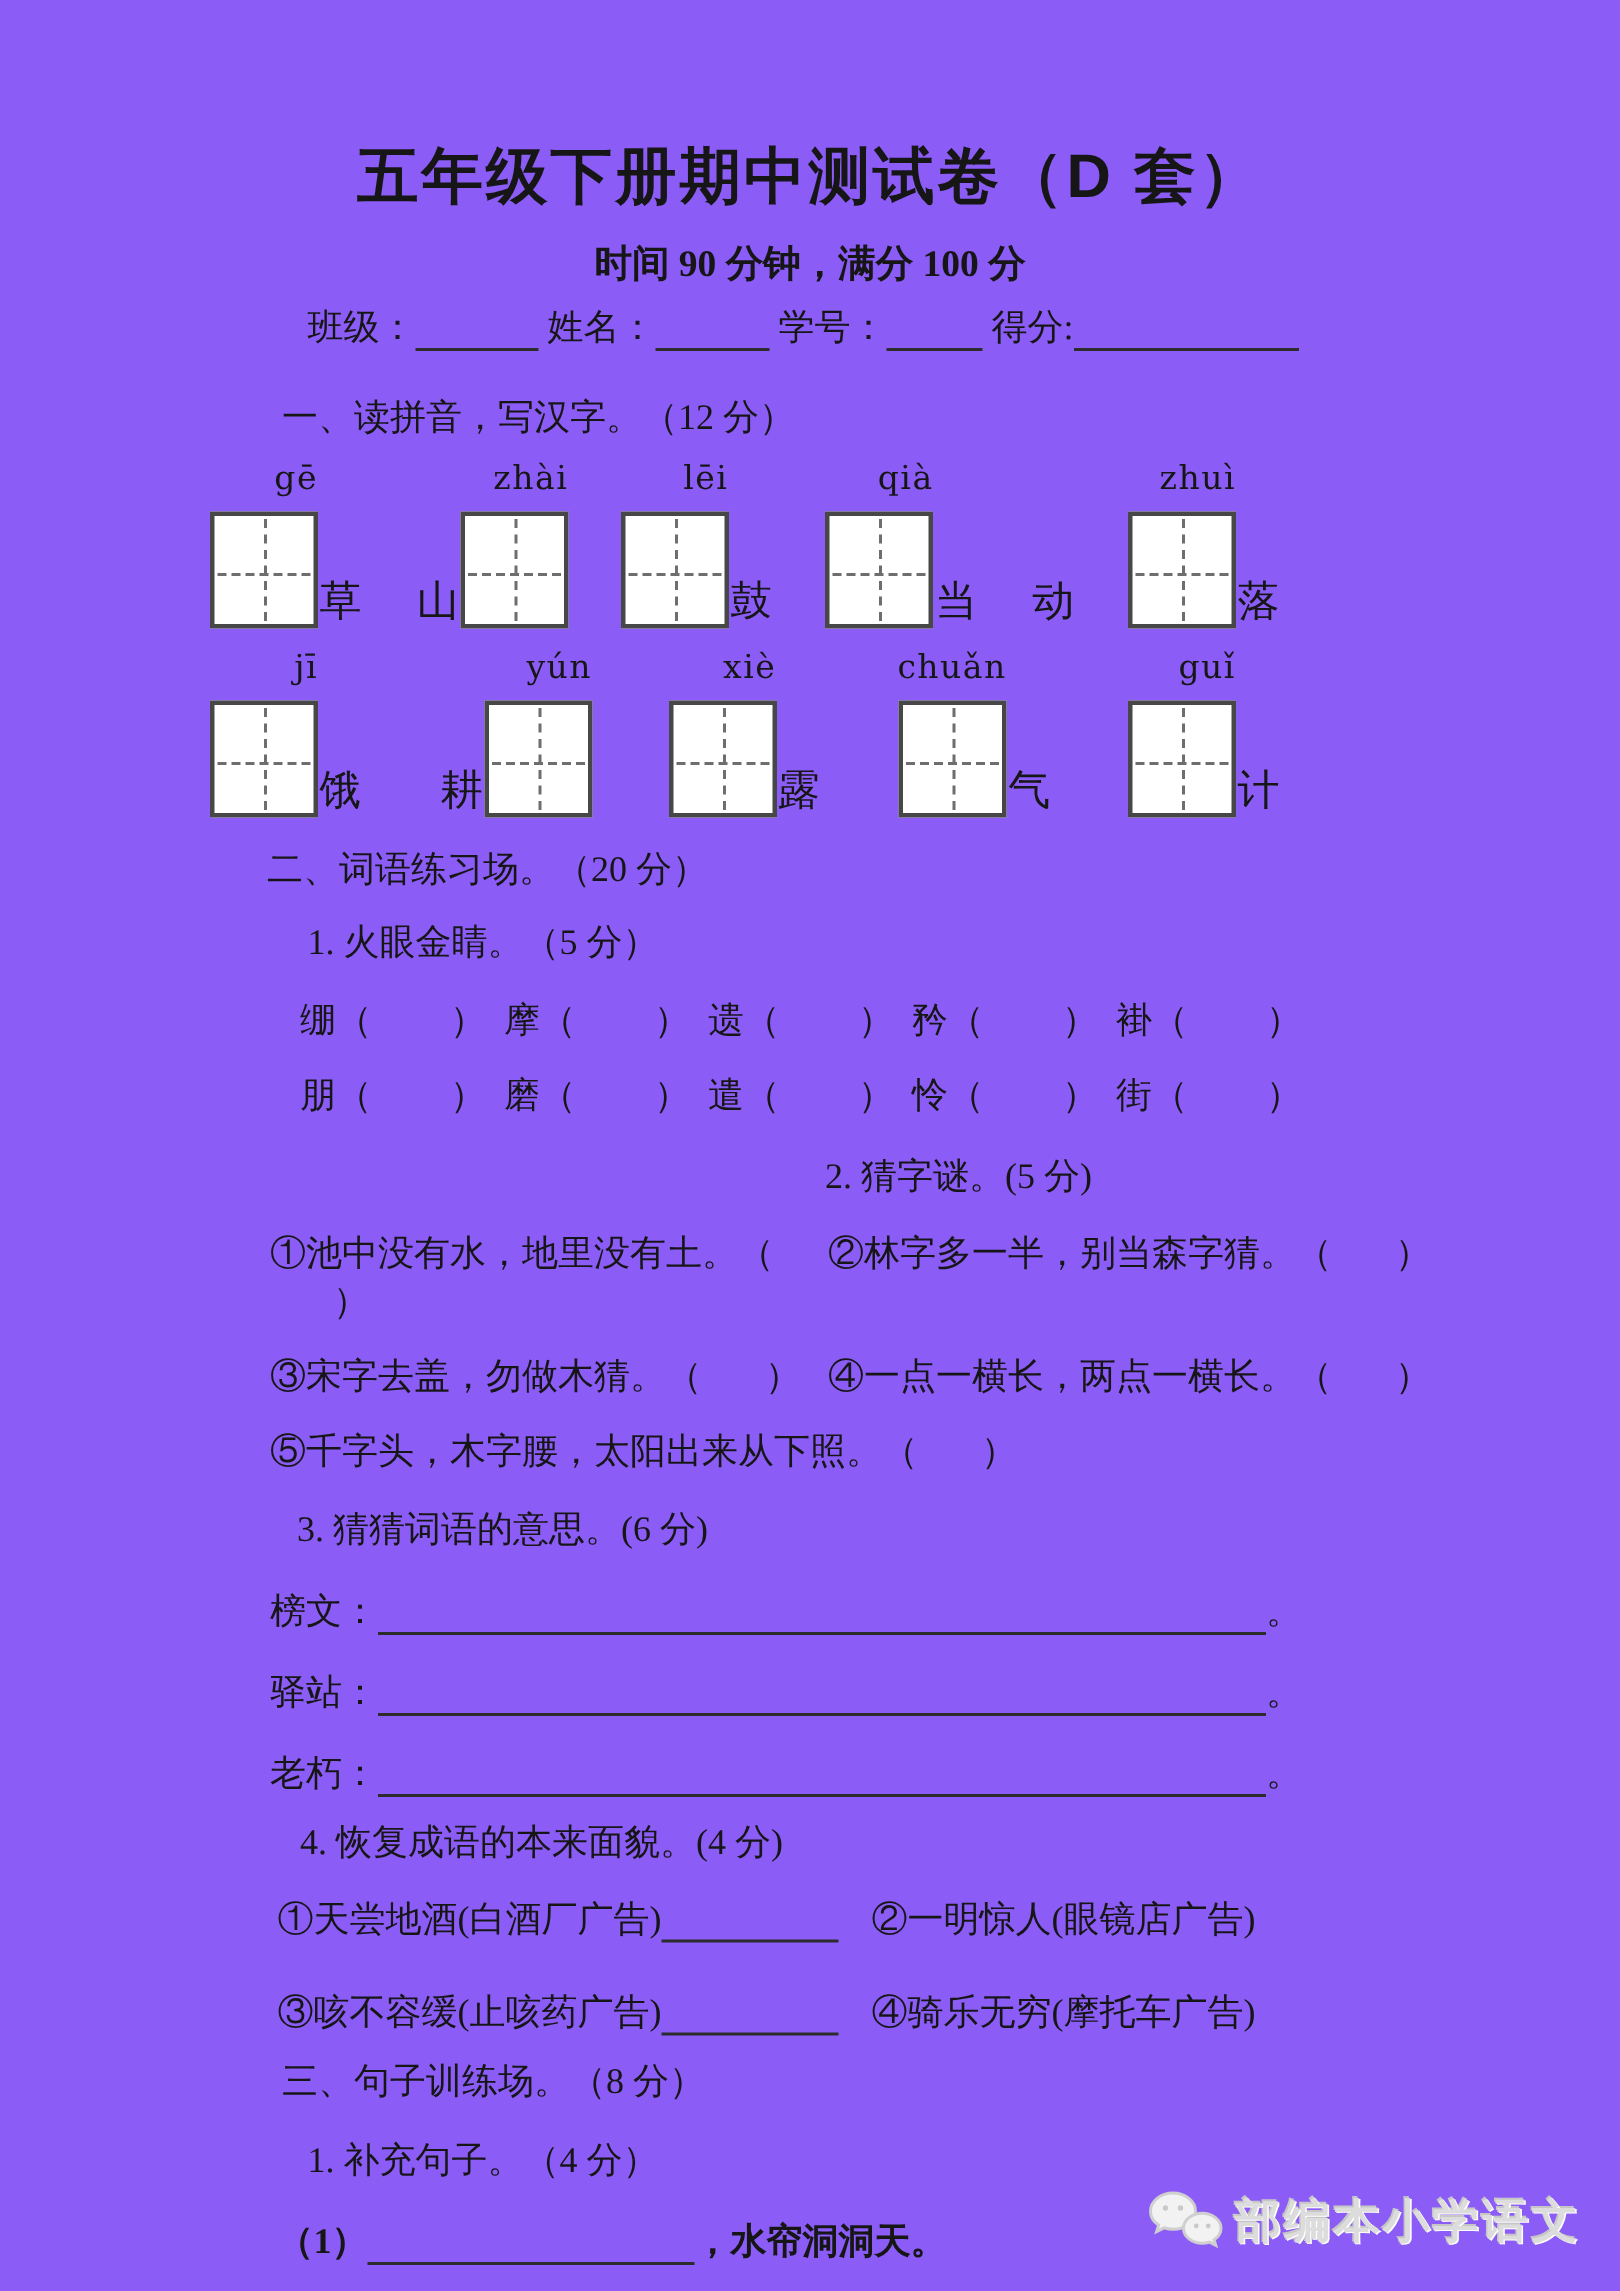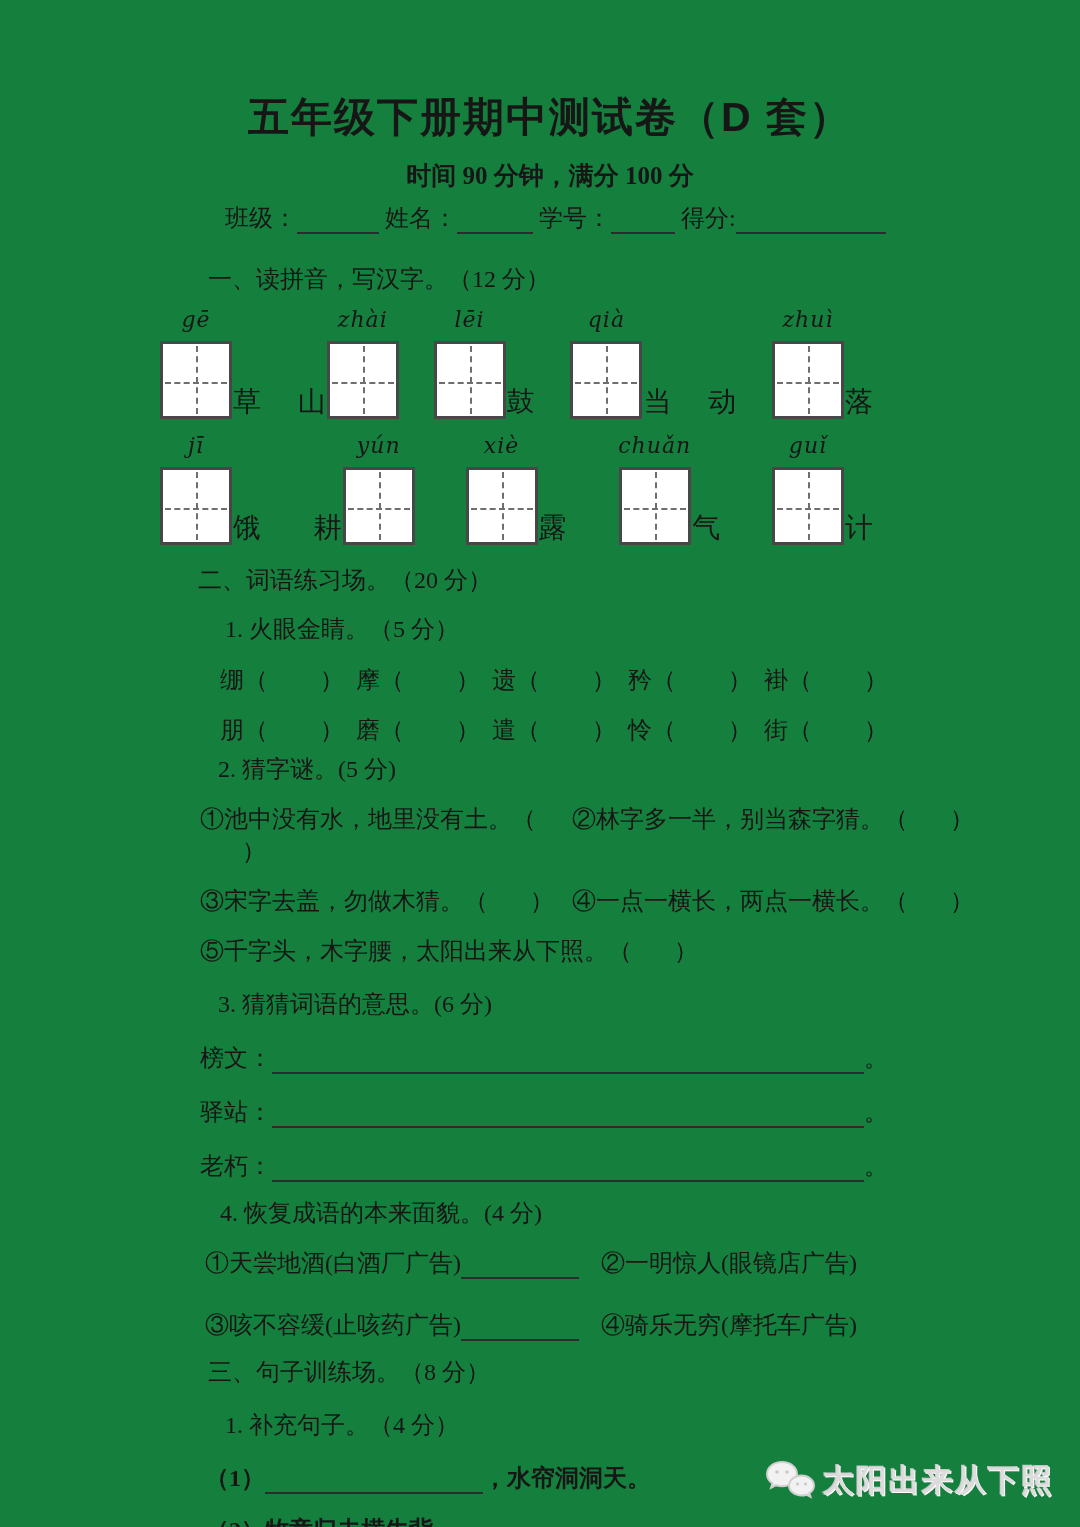--- a/index.html
+++ b/index.html
@@ -1,21 +1,21 @@
 <!DOCTYPE html>
 <html><head>
 <meta charset="utf-8">
 <style>
   html,body { margin:0; padding:0; background:#ffffff; }
   body {
     width:1080px; height:1527px; position:relative; overflow:hidden;
     font-family:"Liberation Serif","DejaVu Serif",serif;
     color:#161616;
   }
-  .page { position:absolute; inset:0; background:#15803d;padding-left:20px; }
+  .page { position:absolute; inset:0; background:#8b5cf6; }
 
   
   .title {
     padding-top:90px; text-align:center;
     font-family:"Liberation Sans","DejaVu Sans",sans-serif;
     font-size:41px; font-weight:bold; letter-spacing:2px;
   }
   .subtitle { margin-top:14px; text-align:center; font-size:25px; font-weight:bold; }
   .info-line { margin:10px 0 0 205px; font-size:24px; white-space:nowrap; }
 
@@ -26,36 +26,36 @@
 
   .gap { display:inline-block; }
   .g52 { width:52px; } .g42 { width:42px; }
 
   
   .h { font-size:24px; line-height:1.3; }
   .sec1-h { margin:30px 0 0 188px; }
   .sec2-h { margin:20px 0 0 178px; }
   .sec3-h { margin:16px 0 0 188px; }
   .sub-h1 { margin:18px 0 0 205px; }
-  .sub-h2 { margin:8px 0 0 198px; }
+  .sub-h2 { margin:24px 0 0 198px;text-align:center; }
   .sub-h3 { margin:22px 0 0 198px; }
   .sub-h4 { margin:16px 0 0 200px; }
   .sub-h5 { margin:22px 0 0 205px; }
 
   
   .pyrow {
     margin-left:140px; width:714px;
     display:flex; justify-content:space-between; align-items:flex-end;
   }
   .pyrow1 { margin-top:12px; }
   .pyrow2 { margin-top:14px; }
   .pu { display:flex; align-items:flex-end; }
   .side { font-size:28px; line-height:1; margin:0 1px 3px 1px; }
   .side:empty { margin:0; }
-  .bw { display:flex; flex-direction:column; align-items:center;font-style:italic; }
+  .bw { display:flex; flex-direction:column; align-items:flex-end; }
   .py { font-size:22px; font-family:"DejaVu Serif",serif; margin-bottom:9px; letter-spacing:1px; }
   .tzg { width:72px; height:78px; border:3px solid #474747; position:relative; background:#fff; box-sizing:border-box; }
   .tzg .hl { position:absolute; left:2px; right:2px; top:53%; border-top:2px dashed #6e6e6e; }
   .tzg .vl { position:absolute; top:2px; bottom:2px; left:50%; border-left:2px dashed #6e6e6e; }
 
   
   .wrow { margin-left:200px; width:668px; display:flex; justify-content:space-between; font-size:24px; }
   .wrow1 { margin-top:18px; }
   .wrow2 { margin-top:18px; }
 
@@ -291,16 +291,16 @@
 
   <div class="watermark">
     <svg width="52" height="44" viewBox="0 0 52 44" aria-hidden="true">
       <path d="M18 3 C9.7 3 3 8.4 3 15.1 c0 3.8 2.1 7.1 5.4 9.3 l-1.3 4.3 4.9-2.5 c1.9 0.6 3.9 1 6 1 8.3 0 15-5.4 15-12.1 C33 8.4 26.3 3 18 3 Z" fill="#f2f2f2" stroke="#cfcfcf" stroke-width="2"></path>
       <circle cx="13" cy="13" r="1.8" fill="#c9c9c9"></circle>
       <circle cx="23" cy="13" r="1.8" fill="#c9c9c9"></circle>
       <path d="M37.5 16.5 c-6.9 0-12.5 4.5-12.5 10 0 5.5 5.6 10 12.5 10 1.7 0 3.4-0.3 4.9-0.8 l4.1 2.1-1.1-3.6 c2.8-1.8 4.6-4.6 4.6-7.7 0-5.5-5.6-10-12.5-10 Z" fill="#f2f2f2" stroke="#cfcfcf" stroke-width="2"></path>
       <circle cx="33.5" cy="25" r="1.6" fill="#c9c9c9"></circle>
       <circle cx="41.5" cy="25" r="1.6" fill="#c9c9c9"></circle>
     </svg>
-    <span>太阳出来从下照</span>
+    <span>部编本小学语文</span>
   </div>
 
 </div>
 
 </body></html>

